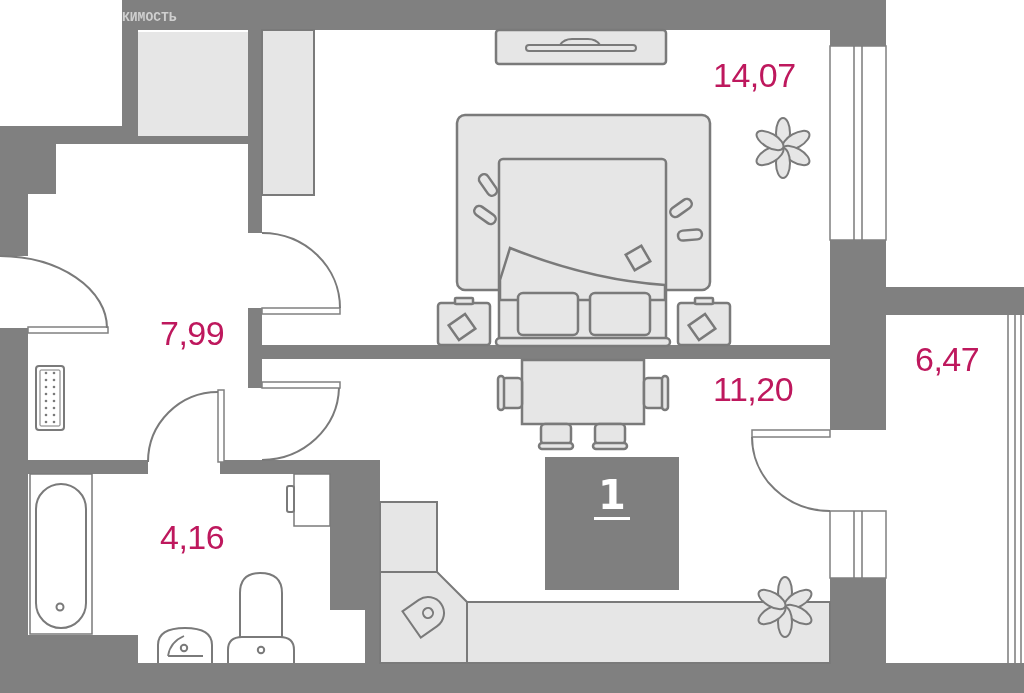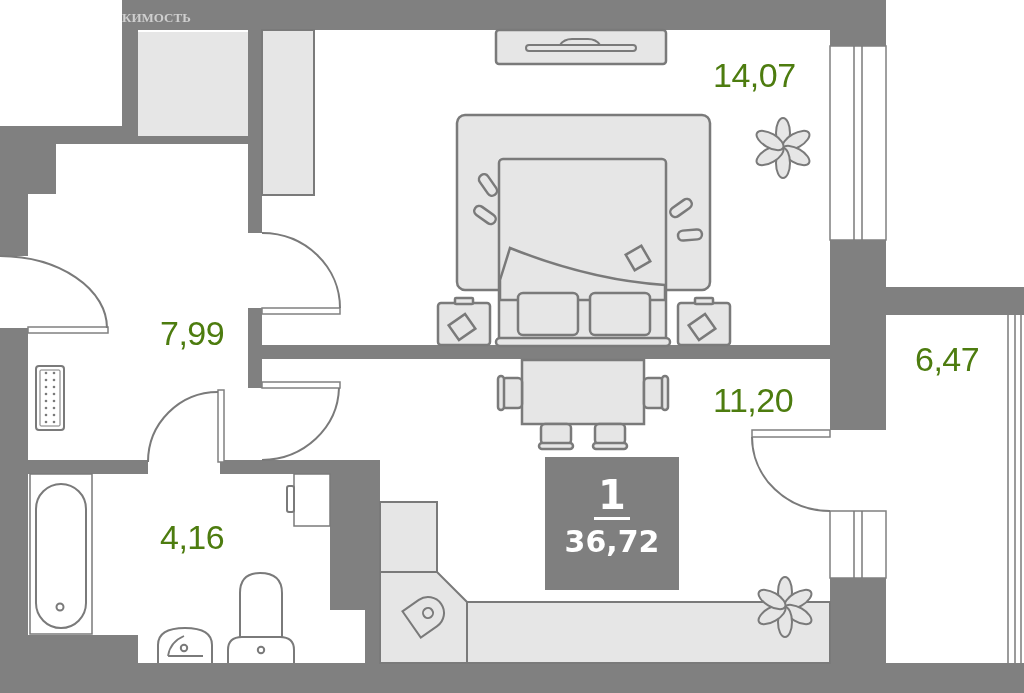--- a/index.html
+++ b/index.html
@@ -2,25 +2,25 @@
 <html><head>
 <meta charset="utf-8">
 <style>
   html,body{margin:0;padding:0;background:#ffffff;}
   body{width:1024px;height:693px;overflow:hidden;position:relative;font-family:"Liberation Sans",sans-serif;}
   svg{position:absolute;left:0;top:0;}
   .wall{fill:#808080;}
   .furn{fill:#e6e6e6;stroke:#7a7a7a;stroke-width:2.5;}
   .line{fill:none;stroke:#7a7a7a;stroke-width:2;}
   .thin{fill:#ffffff;stroke:#808080;stroke-width:1.5;}
-  .area{position:absolute;font-size:34px;color:#4d7c0f;letter-spacing:-0.5px;font-family:"Liberation Sans",sans-serif;}
+  .area{position:absolute;font-size:34px;color:#be185d;letter-spacing:-0.5px;font-family:"Liberation Sans",sans-serif;}
   .summary{position:absolute;left:545px;top:457px;width:134px;height:133px;background:#7f7f7f;color:#fff;text-align:center;font-family:"DejaVu Sans",sans-serif;font-weight:bold;}
   .summary .rooms{font-size:40px;line-height:44px;margin-top:16px;display:inline-block;border-bottom:3px solid #fff;padding:0 4px 0;}
   .summary .total{font-size:30px;margin-top:4px;}
-  .watermark{position:absolute;left:122px;top:10px;font-size:13px;font-weight:bold;color:#cfcfcf;font-family:Liberation Serif, serif;}
+  .watermark{position:absolute;left:122px;top:10px;font-size:13px;font-weight:bold;color:#cfcfcf;font-family:Liberation Mono, monospace;}
 </style>
 </head>
 <body>
 
 <svg width="1024" height="693" viewBox="0 0 1024 693">
 
   <g>
 
     <rect class="wall" x="122" y="0" width="764" height="30"></rect>
     <rect class="wall" x="830" y="0" width="56" height="46"></rect>
@@ -222,19 +222,18 @@
     <path class="line" d="M228 663 L228 650 Q228 637 242 637 L280 637 Q294 637 294 650 L294 663"></path>
     <circle class="line" cx="261" cy="650" r="3.2"></circle>
   </g>
 </svg>
 
 <div class="watermark">КИМОСТЬ</div>
 
 <div class="area" style="left:713px;top:56px;">14,07</div>
 <div class="area" style="left:160px;top:314px;">7,99</div>
 <div class="area" style="left:915px;top:340px;">6,47</div>
-<div class="area" style="left:713px;top:381px;">11,20</div>
+<div class="area" style="left:713px;top:370px;">11,20</div>
 <div class="area" style="left:160px;top:518px;">4,16</div>
 
 <div class="summary">
   <div class="rooms">1</div>
-  <div class="total">36,72</div>
 </div>
 
 </body></html>

